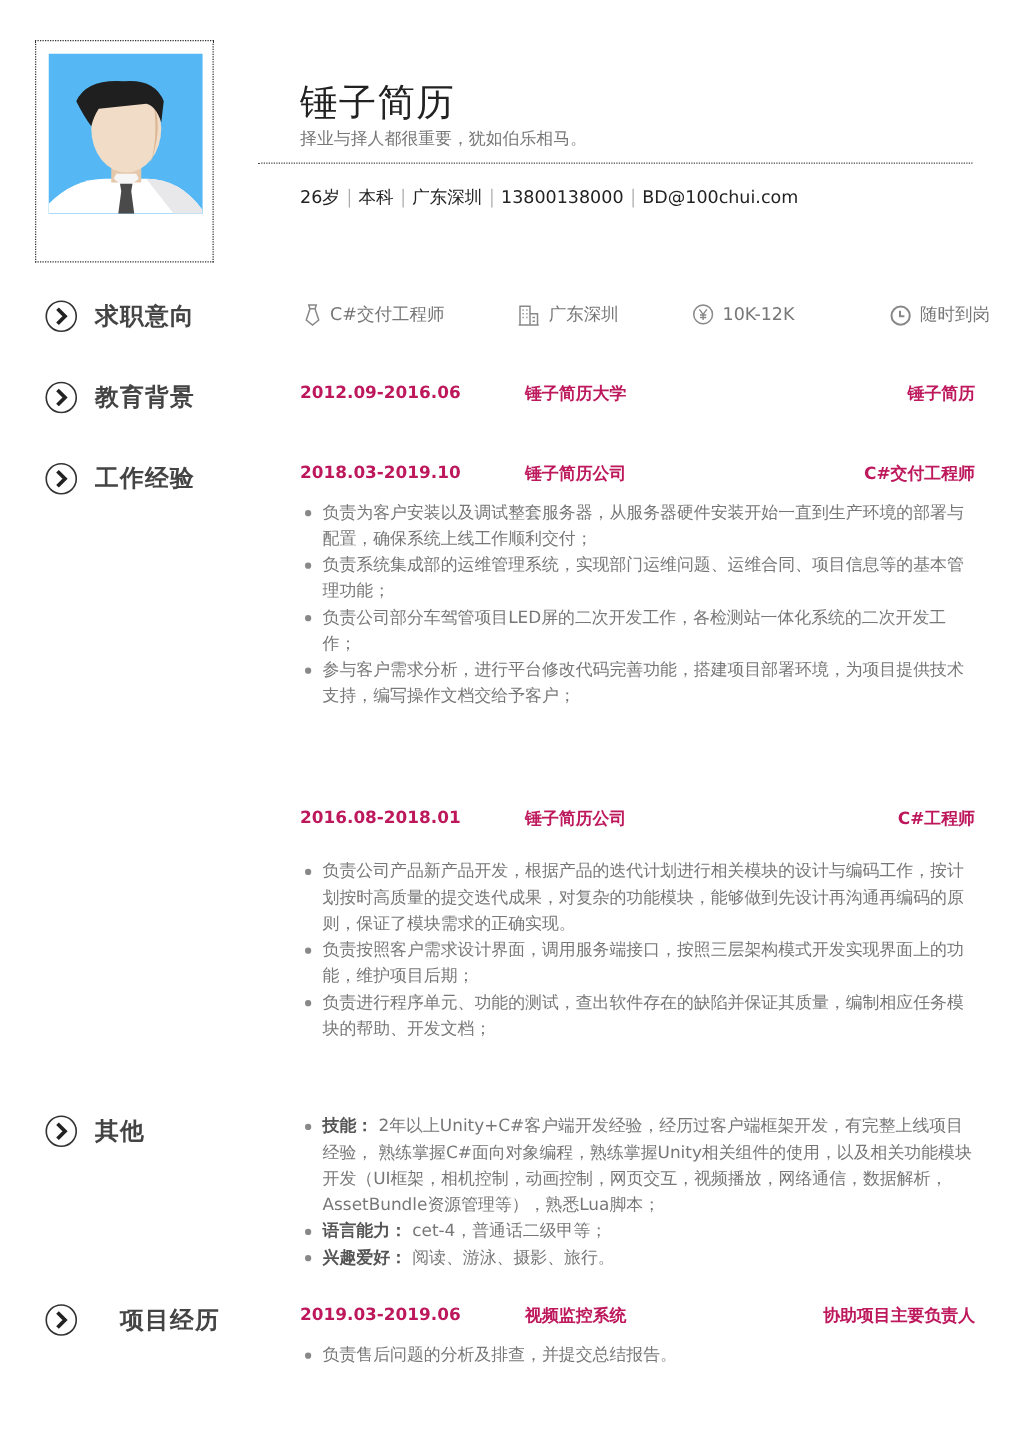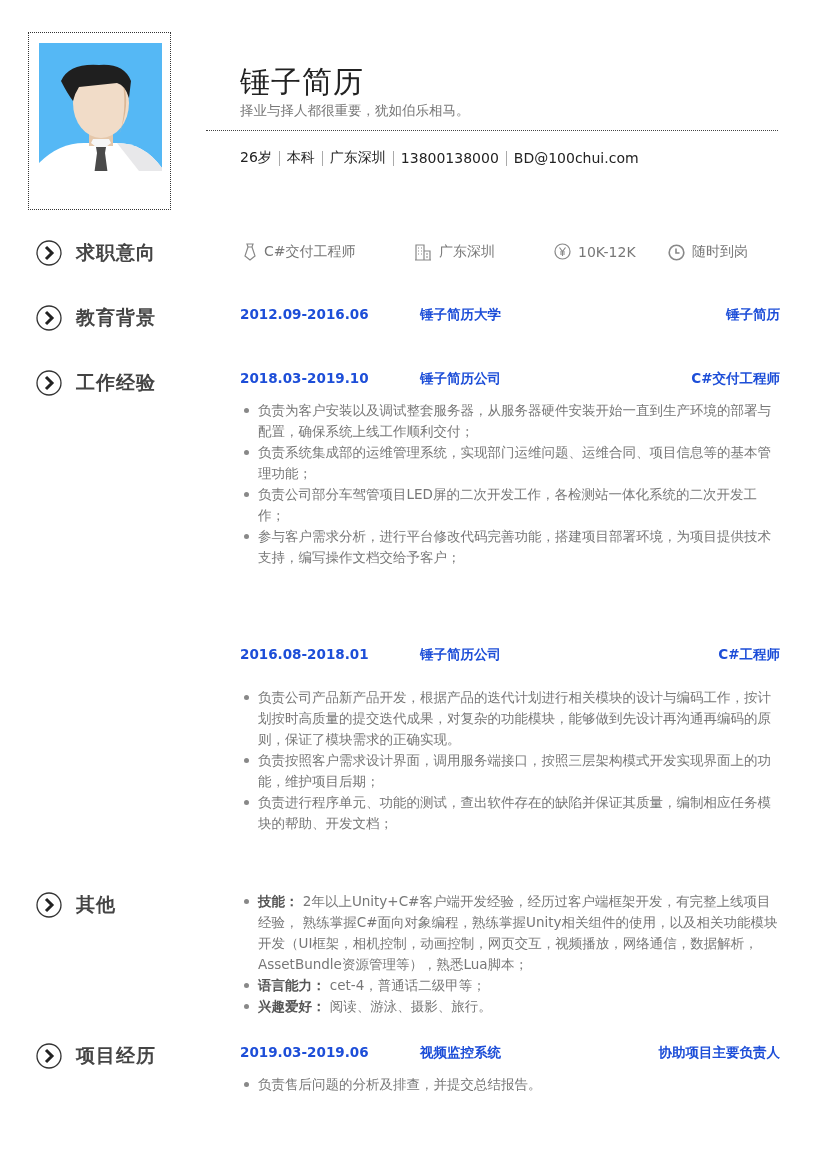--- a/index.html
+++ b/index.html
@@ -14,21 +14,21 @@
   .contact { position:absolute; left:240px; top:149px; font-size:14px; color:#222; display:flex; align-items:center; }
   .contact .sep { display:inline-block; width:1px; height:15px; background:#aaa; margin:0 7px; }
 
   .sec-head { position:absolute; left:36px; display:flex; align-items:center; }
   .sec-icon { width:26px; height:26px; }
   .sec-title { margin-left:14px; font-size:19px; font-weight:bold; color:#444; letter-spacing:1px; }
 
   .intent { position:absolute; top:243px; display:flex; align-items:center; font-size:14px; color:#777; }
   .intent svg { margin-right:7px; }
 
-  .row { position:absolute; left:240px; width:540px; height:20px; font-size:13.5px; font-weight:bold; color:#1d4ed8; }
+  .row { position:absolute; left:240px; width:540px; height:20px; font-size:13.5px; font-weight:bold; color:#be185d; }
   .row .date { position:absolute; left:0; top:0; }
   .row .org { position:absolute; left:180px; top:0; }
   .row .role { position:absolute; right:0; top:0; }
 
   .blist { position:absolute; left:240px; width:542px; margin:0; padding:0; list-style:none;
            font-size:13.5px; line-height:21px; color:#777; }
   .blist li { position:relative; padding-left:18px; }
   .blist li::before { content:""; position:absolute; left:4px; top:8px; width:5px; height:5px; border-radius:50%; background:#888; }
   .blist b { color:#555; }
 </style>
@@ -85,21 +85,21 @@
     </svg>
   <span>广东深圳</span>
 </div>
 <div class="intent" style="left:554px;">
   <svg width="17" height="17" viewBox="0 0 17 17">
       <circle cx="8.5" cy="8.5" r="7.5" fill="none" stroke="#888" stroke-width="1.2"></circle>
       <path d="M5.5 4.5 L8.5 8.5 L11.5 4.5 M8.5 8.5 V13 M6 9 H11 M6 11 H11" fill="none" stroke="#888" stroke-width="1.1"></path>
     </svg>
   <span>10K-12K</span>
 </div>
-<div class="intent" style="left:668px;">
+<div class="intent" style="left:712px;">
   <svg width="17" height="17" viewBox="0 0 17 17">
       <circle cx="8.5" cy="8.5" r="7.3" fill="none" stroke="#888" stroke-width="1.6"></circle>
       <path d="M8 4.5 V9 H11.5" fill="none" stroke="#888" stroke-width="1.6"></path>
     </svg>
   <span>随时到岗</span>
 </div>
 
 <div class="sec-head" style="top:305px;">
   <svg class="sec-icon" viewBox="0 0 26 26">
       <circle cx="13" cy="13" r="12" fill="none" stroke="#333" stroke-width="1.3"></circle>
@@ -149,21 +149,21 @@
       <path d="M10 7 L16 13 L10 19" fill="none" stroke="#222" stroke-width="3"></path>
     </svg>
   <span class="sec-title">其他</span>
 </div>
 <ul class="blist" style="top:891px;">
   <li><b>技能：</b> <span>2年以上Unity+C#客户端开发经验，经历过客户端框架开发，有完整上线项目经验， 熟练掌握C#面向对象编程，熟练掌握Unity相关组件的使用，以及相关功能模块开发（UI框架，相机控制，动画控制，网页交互，视频播放，网络通信，数据解析，AssetBundle资源管理等），熟悉Lua脚本；</span></li>
   <li><b>语言能力：</b> <span>cet-4，普通话二级甲等；</span></li>
   <li><b>兴趣爱好：</b> <span>阅读、游泳、摄影、旅行。</span></li>
 </ul>
 
-<div class="sec-head" style="top:1043px;">
+<div class="sec-head" style="top:1043px;gap:20px;">
   <svg class="sec-icon" viewBox="0 0 26 26">
       <circle cx="13" cy="13" r="12" fill="none" stroke="#333" stroke-width="1.3"></circle>
       <path d="M10 7 L16 13 L10 19" fill="none" stroke="#222" stroke-width="3"></path>
     </svg>
   <span class="sec-title">项目经历</span>
 </div>
 <div class="row" style="top:1044px;">
   <span class="date">2019.03-2019.06</span>
   <span class="org">视频监控系统</span>
   <span class="role">协助项目主要负责人</span>

